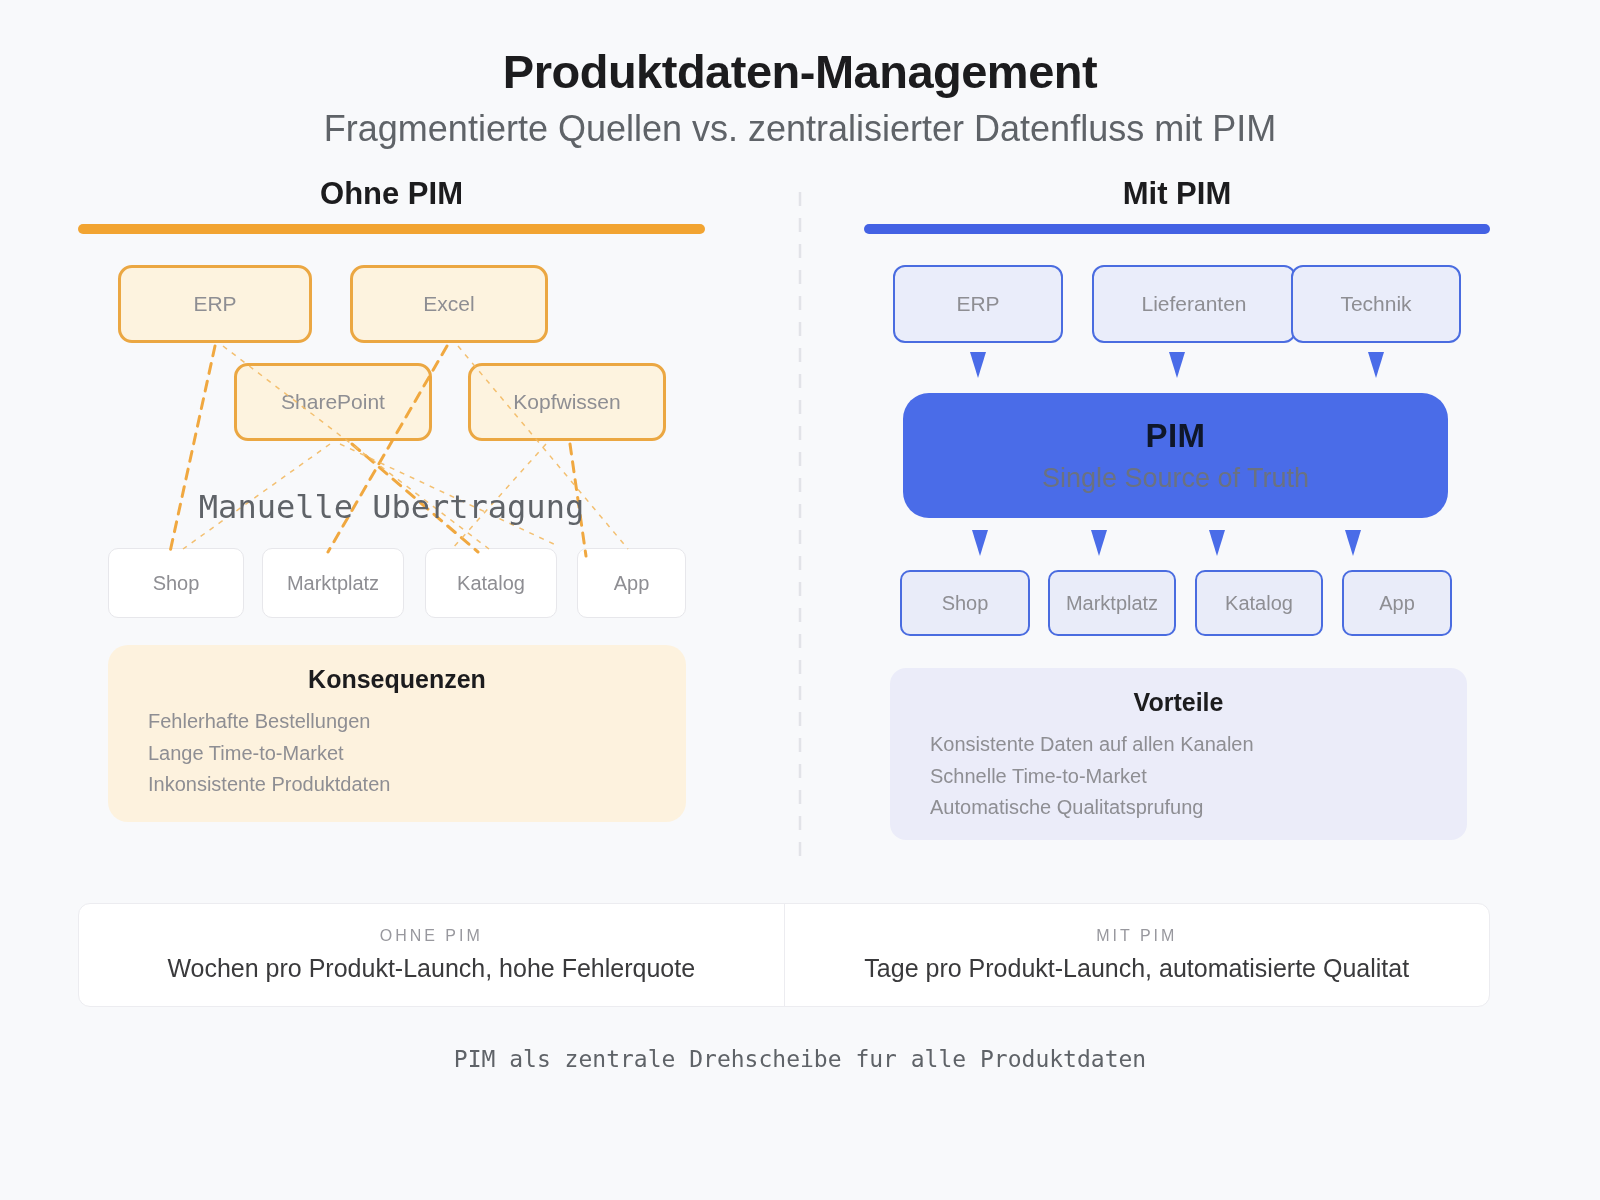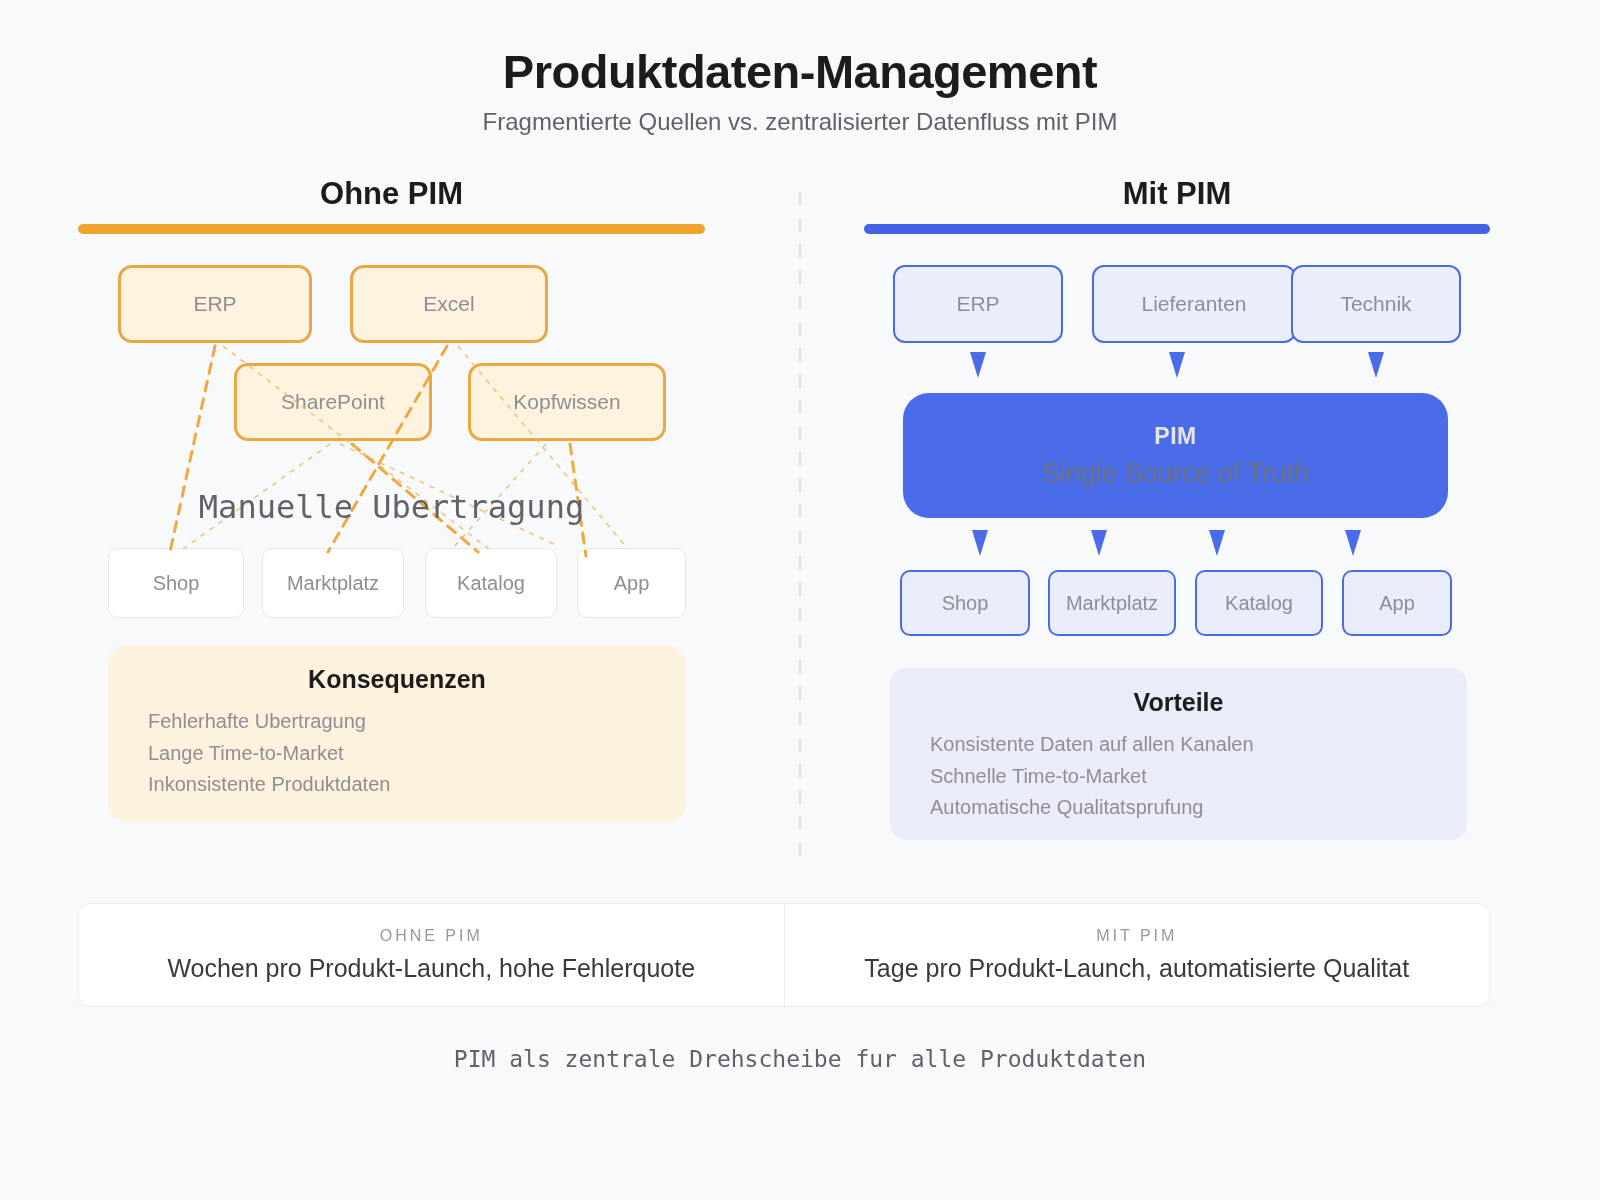--- a/index.html
+++ b/index.html
@@ -3,21 +3,21 @@
 <meta charset="utf-8">
 <style>
   html,body{margin:0;padding:0;}
   body{background:#eceef0;font-family:"Liberation Sans", sans-serif;}
   .page{position:relative;width:1600px;height:1200px;background:#F8F9FB;overflow:hidden;}
 
   
   .title{position:absolute;left:0;top:44px;width:100%;text-align:center;
          font-size:47px;font-weight:bold;color:#1C1C1E;letter-spacing:-0.5px;}
   .subtitle{position:absolute;left:0;top:108px;width:100%;text-align:center;
-         font-size:24px;color:#5F6368;}
+         font-size:36px;color:#5F6368;}
   .col-head{position:absolute;top:176px;text-align:center;font-size:31px;font-weight:bold;color:#1C1C1E;}
   .col-head.left{left:78px;width:627px;}
   .col-head.right{left:864px;width:626px;}
   .accent-bar{position:absolute;top:224px;height:10px;border-radius:5px;}
   .accent-bar.orange{left:78px;width:627px;background:#F2A431;}
   .accent-bar.blue{left:864px;width:626px;background:#4462E4;}
 
   
   .bx{position:absolute;display:flex;align-items:center;justify-content:center;
       font-size:21px;color:#8E8E93;box-sizing:border-box;z-index:2;}
@@ -26,21 +26,21 @@
   .bx.bluelite{background:#EAEDFA;border:2px solid #4A6CE0;border-radius:12px;}
   .bx.bluelite2{background:#E9ECF9;border:2px solid #4A6CE0;border-radius:10px;font-size:20px;}
 
   
   .flow-label{position:absolute;left:78px;top:488px;width:627px;text-align:center;z-index:6;
       font-family:"DejaVu Sans Mono", monospace;font-size:32px;color:#5F6368;}
 
   
   .pim{position:absolute;left:903px;top:393px;width:545px;height:125px;background:#4A6CE8;
        border-radius:26px;z-index:2;display:flex;flex-direction:column;align-items:center;justify-content:center;}
-  .pim .pim-title{font-size:23px;font-weight:bold;color:#e5e5e5;letter-spacing:0.5px;}
+  .pim .pim-title{font-size:33px;font-weight:bold;color:#0f172a;letter-spacing:0.5px;}
   .pim .pim-sub{margin-top:8px;font-size:27px;color:#6B7280;}
 
   
   .arrow-down{position:absolute;width:0;height:0;z-index:3;
       border-left:8px solid transparent;border-right:8px solid transparent;
       border-top:26px solid #4A6CE8;}
 
   
   .panel{position:absolute;box-sizing:border-box;z-index:2;border-radius:16px;}
   .panel.cream{left:108px;top:645px;width:578px;height:177px;background:#FDF2DE;border-radius:20px;}
@@ -83,21 +83,21 @@
   <div class="flow-label">Manuelle Ubertragung</div>
 
   <div class="bx plain" style="left:108px;top:548px;width:136px;height:70px;">Shop</div>
   <div class="bx plain" style="left:262px;top:548px;width:142px;height:70px;">Marktplatz</div>
   <div class="bx plain" style="left:425px;top:548px;width:132px;height:70px;">Katalog</div>
   <div class="bx plain" style="left:577px;top:548px;width:109px;height:70px;">App</div>
 
   <div class="panel cream">
     <h3>Konsequenzen</h3>
     <ul>
-      <li>Fehlerhafte Ubertragung</li>
+      <li>Fehlerhafte Bestellungen</li>
       <li>Lange Time-to-Market</li>
       <li>Inkonsistente Produktdaten</li>
     </ul>
   </div>
 
   <div class="bx bluelite" style="left:893px;top:265px;width:170px;height:78px;">ERP</div>
   <div class="bx bluelite" style="left:1092px;top:265px;width:204px;height:78px;">Lieferanten</div>
   <div class="bx bluelite" style="left:1291px;top:265px;width:170px;height:78px;">Technik</div>
 
   <div class="arrow-down" style="left:970px;top:352px;"></div>

